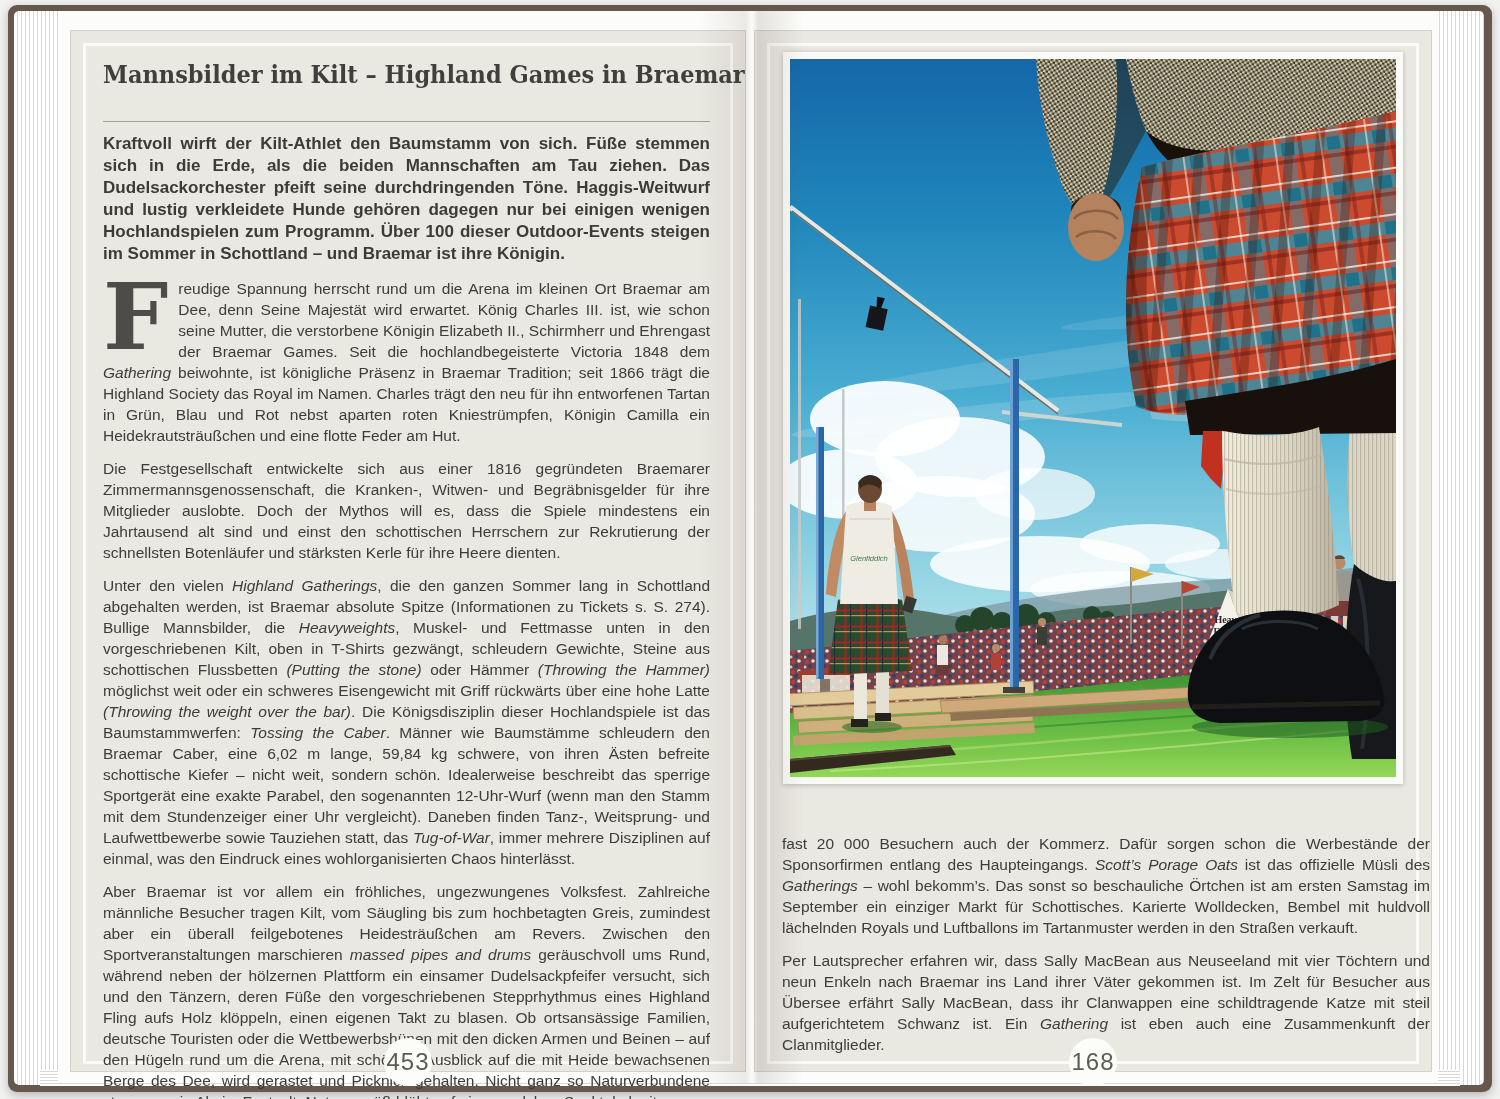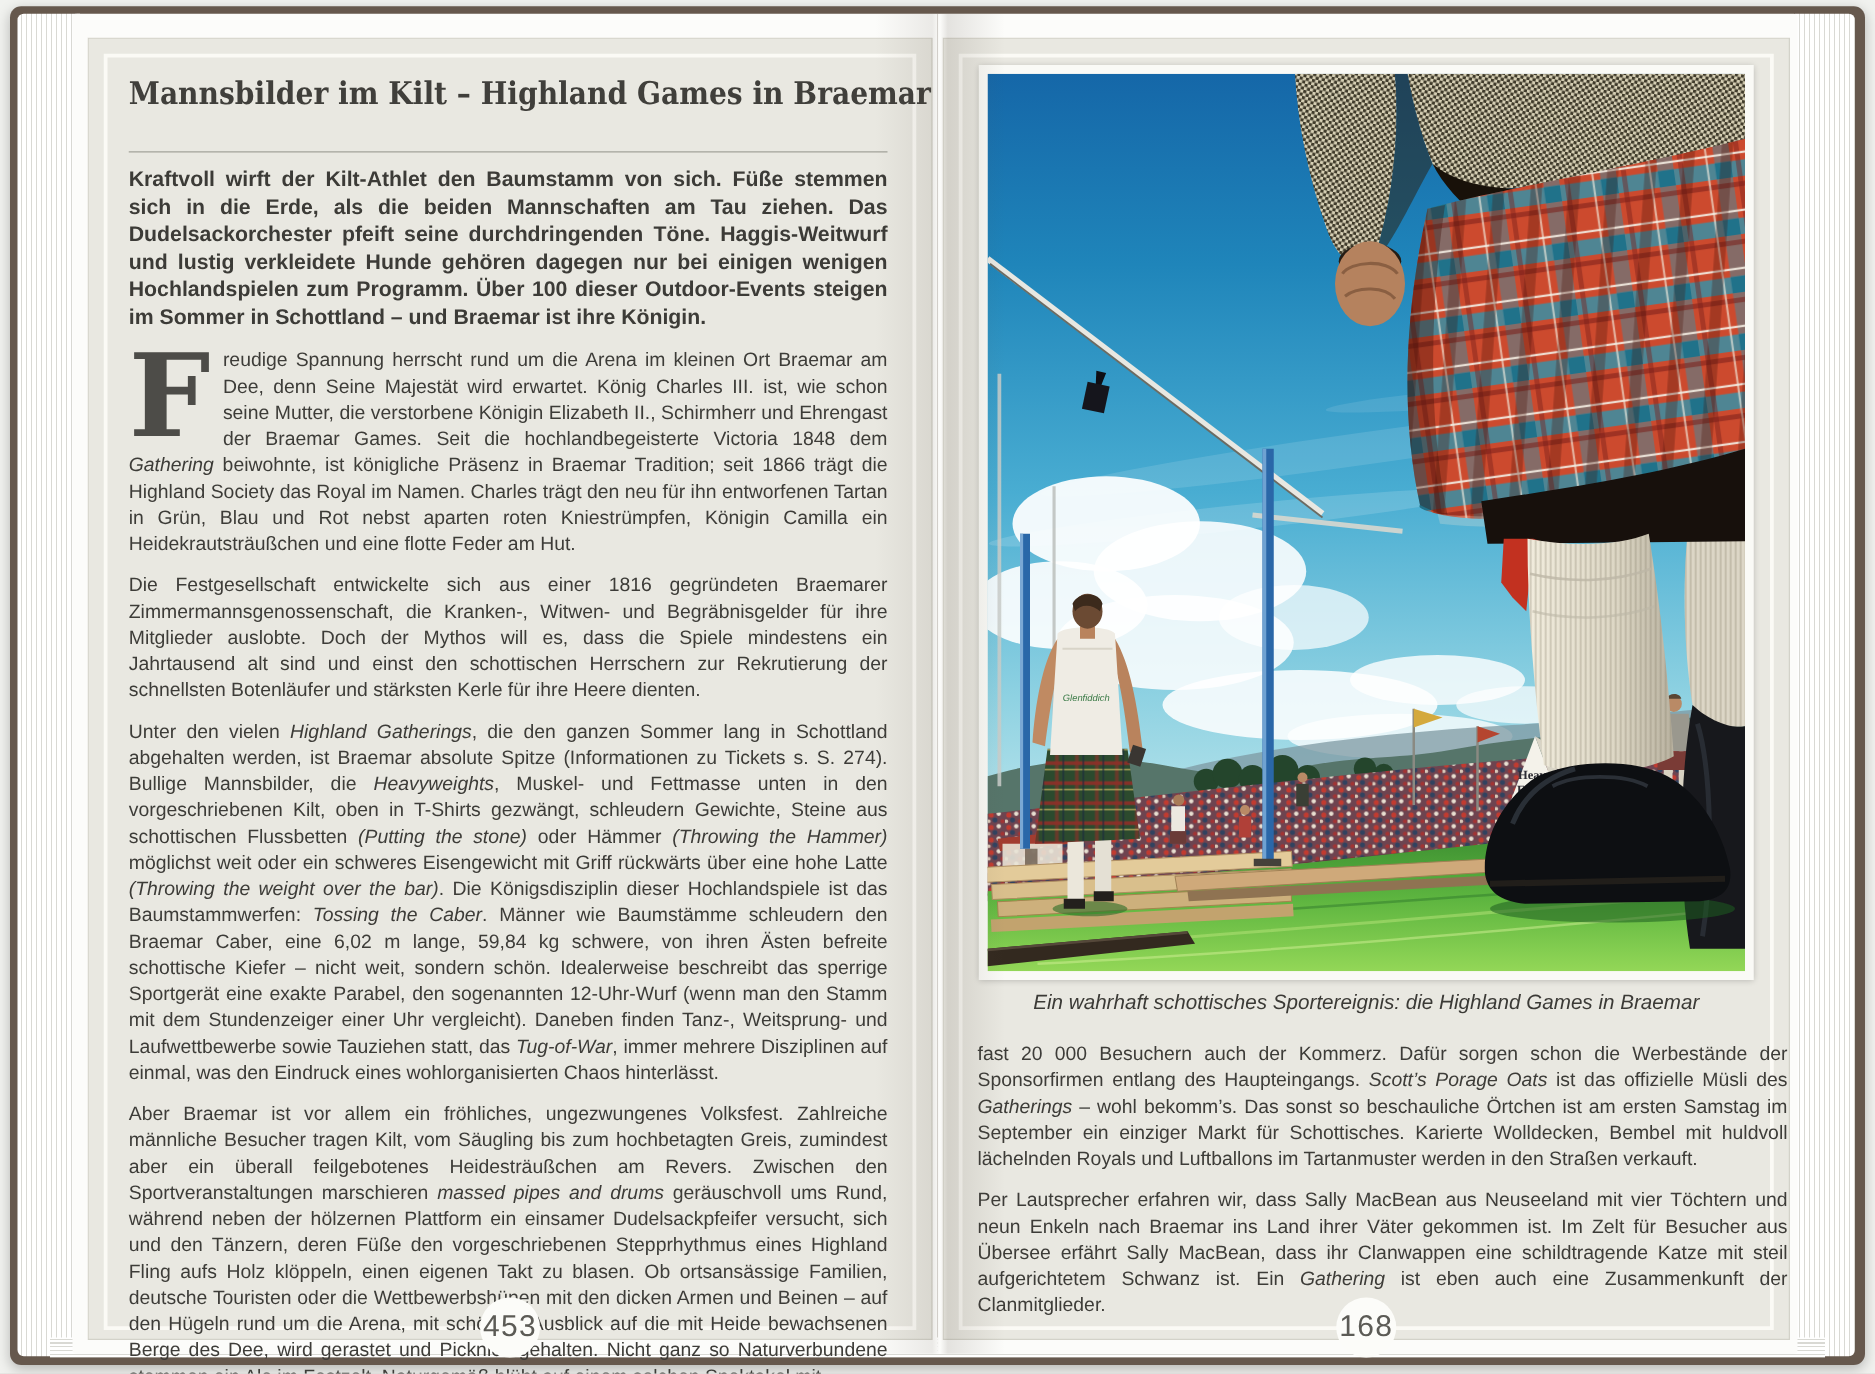--- a/index.html
+++ b/index.html
@@ -320,21 +320,20 @@
         <g>
           <ellipse cx="500" cy="668" rx="98" ry="11" fill="#1e5c20" opacity="0.55"></ellipse>
           <path d="M398,640 C396,612 412,580 440,562 C470,548 520,548 544,562 C570,576 588,606 594,636 C596,652 588,660 570,662 L430,664 C410,662 400,654 398,640 Z" fill="#0d0f12"></path>
           <path d="M452,570 C470,560 510,560 528,570" stroke="#2a2f36" stroke-width="3" fill="none"></path>
           <path d="M420,600 C430,575 450,562 470,556" stroke="#3c444e" stroke-width="4" opacity="0.6" fill="none"></path>
           <path d="M402,648 L590,644" stroke="#26221c" stroke-width="5" opacity="0.8"></path>
         </g>
       </svg>
     </div>
 
-    <div class="caption">Ein wahrhaft schottisches Sportereignis: die Highland Games in Braemar</div>
 
     <div class="bodycol rp">
       <p>fast 20 000 Besuchern auch der Kommerz. Dafür sorgen schon die Werbestände der Sponsorfirmen entlang des Haupteingangs. <i>Scott’s Porage Oats</i> ist das offizielle Müsli des <i>Gatherings</i> – wohl bekomm’s. Das sonst so beschauliche Örtchen ist am ersten Samstag im September ein einziger Markt für Schottisches. Karierte Wolldecken, Bembel mit huldvoll lächelnden Royals und Luftballons im Tartanmuster werden in den Straßen verkauft.</p>
       <p>Per Lautsprecher erfahren wir, dass Sally MacBean aus Neuseeland mit vier Töchtern und neun Enkeln nach Braemar ins Land ihrer Väter gekommen ist. Im Zelt für Besucher aus Übersee erfährt Sally MacBean, dass ihr Clanwappen eine schildtragende Katze mit steil aufgerichtetem Schwanz ist. Ein <i>Gathering</i> ist eben auch eine Zusammenkunft der Clanmitglieder.</p>
     </div>
 
     <div class="pagenum">168</div>
   </div>
 
   <div class="gutter"></div>

